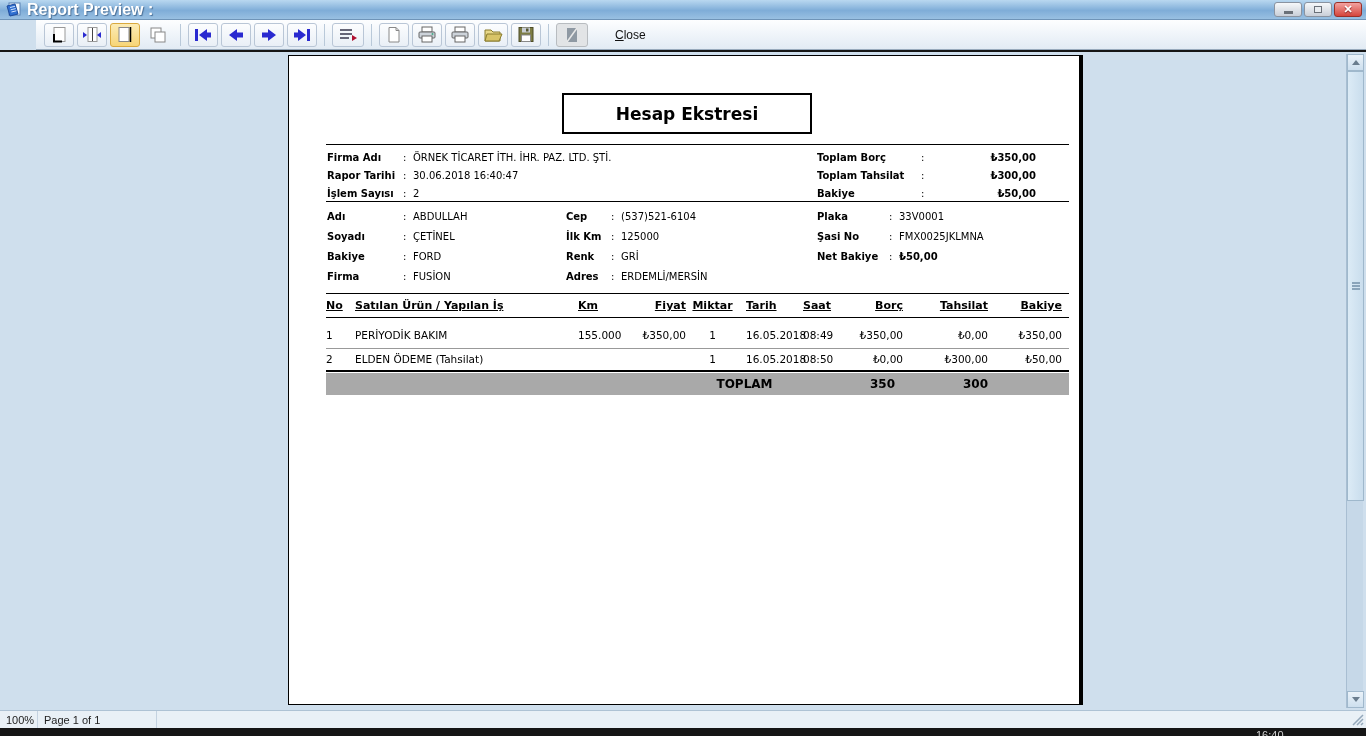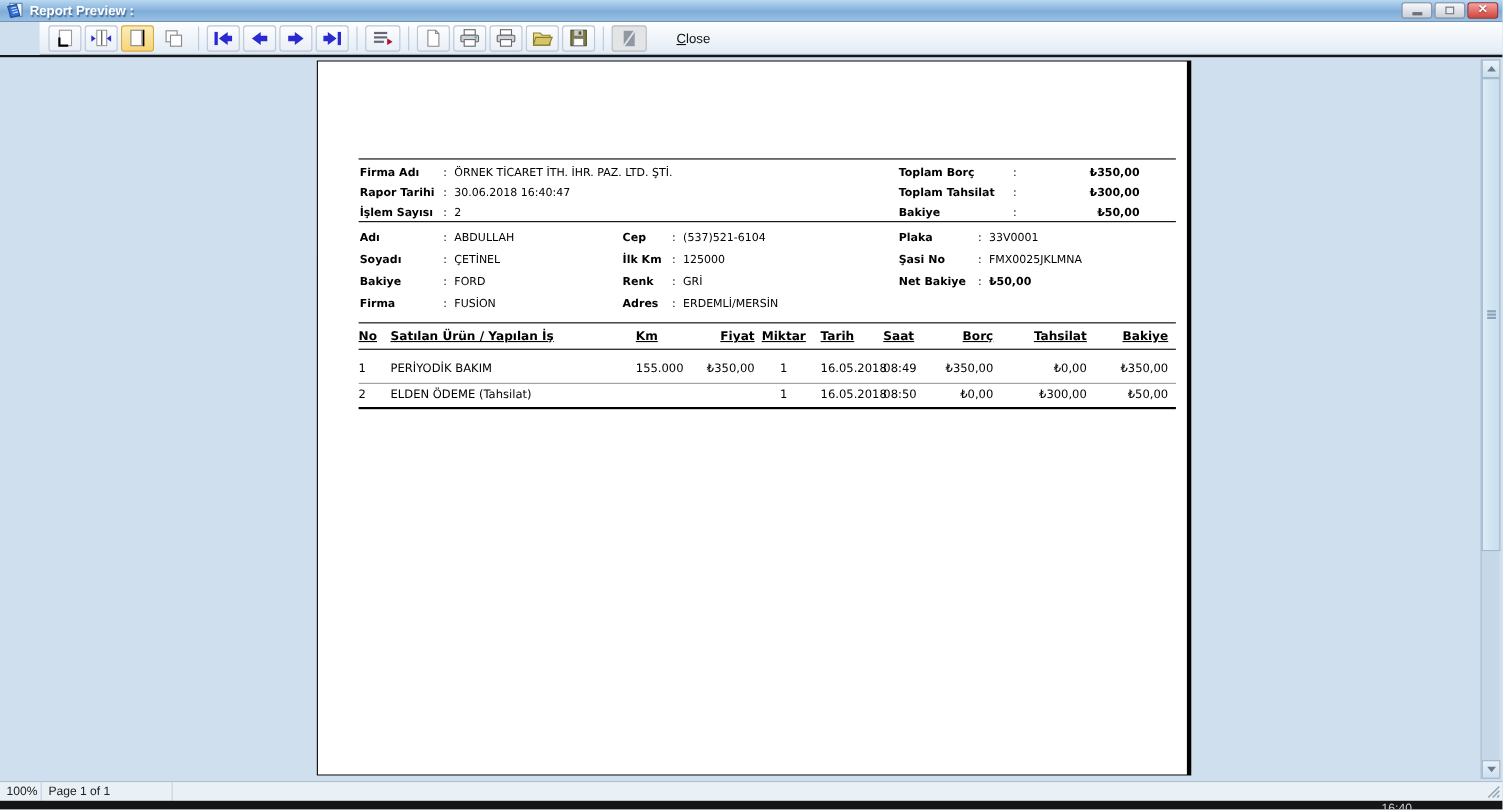--- a/index.html
+++ b/index.html
@@ -5,21 +5,21 @@
   * { margin:0; padding:0; box-sizing:border-box; }
   html,body { width:1366px; height:736px; overflow:hidden;
     font-family:"Liberation Sans", sans-serif; background:#cfdfed; }
 
   .window { width:1366px; height:736px; display:flex; flex-direction:column; }
 
   
   .titlebar { height:20px; background:linear-gradient(#b9d8f0,#7fadd8 55%,#99c0e2);
     border-bottom:1px solid #6f94b8; display:flex; align-items:center; padding:0 4px; position:relative; }
   .title-icon { width:16px; height:15px; margin:0 5px 0 2px; }
-  .title-text { color:#fff; font-size:12px; font-weight:bold; text-shadow:1px 1px 1px #4a6f96; }
+  .title-text { color:#fff; font-size:16px; font-weight:bold; text-shadow:1px 1px 1px #4a6f96; }
   .win-controls { position:absolute; right:4px; top:2px; display:flex; gap:2px; }
   .win-btn { width:28px; height:15px; border-radius:3px; border:1px solid #8a93a0;
     background:linear-gradient(#f6f8fa,#c9cfd8); display:flex; align-items:center; justify-content:center; }
   .win-btn.close { background:linear-gradient(#f2a2a0,#d4453c); border-color:#993028; }
   .glyph-min { width:9px; height:3px; background:#6a7078; margin-top:6px; }
   .glyph-restore { width:8px; height:7px; border:1.5px solid #6a7078; background:#e8ecf0; position:relative; }
   .glyph-x { color:#fff; font-size:11px; font-weight:bold; line-height:11px; text-shadow:0 1px 1px #802020; }
 
   
   .toolbar { height:30px; background:linear-gradient(#fdfeff,#e2ebf4);
@@ -245,20 +245,23 @@
           <rect x="2" y="1" width="10" height="14" fill="#8f99a3"></rect>
           <path d="M2 15 L12 1" stroke="#e8e8e8" stroke-width="1.5"></path>
         </svg>
     </span>
     <span class="close-btn">Close</span>
   </div>
 
   <div class="preview">
     <div class="page">
 
+      <div class="title-box">
+        <span>Hesap Ekstresi</span>
+      </div>
 
       <div class="hline" style="top:88px"></div>
 
       <div class="info-left">
         <div class="inforow">
           <span class="lbl">Firma Adı</span>
             <span class="sep"></span>
             <span class="val">ÖRNEK TİCARET İTH. İHR. PAZ. LTD. ŞTİ.</span>
         </div>
         <div class="inforow">
@@ -395,20 +398,27 @@
         <span class="c-miktar">1</span>
         <span class="c-tarih" style="padding-left:7px">16.05.2018</span>
         <span class="c-saat">08:50</span>
         <span class="c-borc">₺0,00</span>
         <span class="c-tahsilat">₺300,00</span>
         <span class="c-bakiye">₺50,00</span>
       </div>
 
       <div class="hline thick" style="top:314px"></div>
 
+      <div class="total-band">
+        <span class="t-sp1"></span>
+        <span class="t-lbl">TOPLAM</span>
+        <span class="t-sp2"></span>
+        <span class="t-borc">350</span>
+        <span class="t-tah">300</span>
+      </div>
     </div>
 
     <div class="vscroll">
       <span class="sb-btn sb-up">
           <span class="tri-up"></span>
         </span>
       <span class="sb-thumb">
           <span class="sb-grip"></span>
         </span>
       <span class="sb-btn sb-down">

